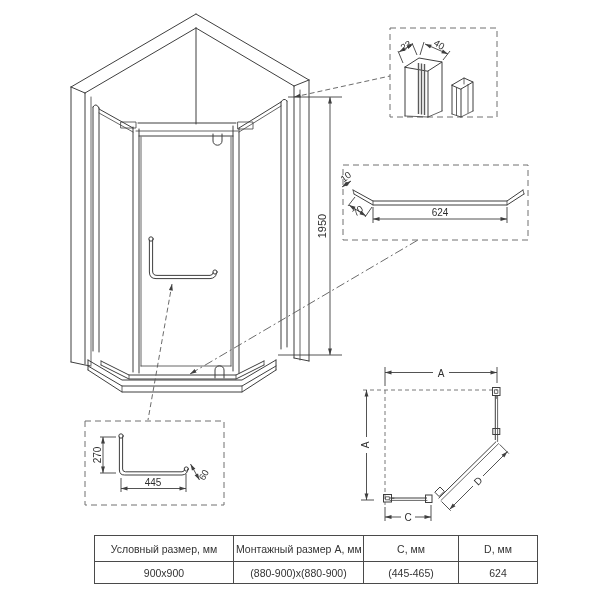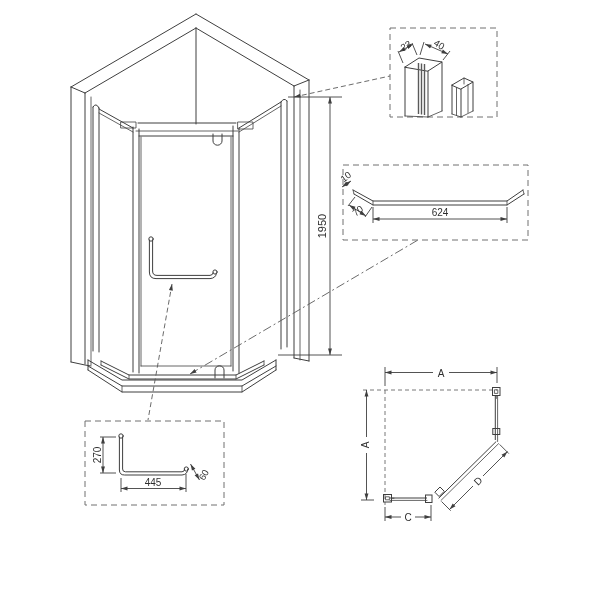--- a/index.html
+++ b/index.html
@@ -233,13 +233,29 @@
 
     <path class="dim" d="M441.5,501.5 L450.7,510.7 M499.6,444.4 L508.8,453.6"></path>
     <path class="dim" d="M449.5,509.5 L507.5,451.5" marker-start="url(#arr)" marker-end="url(#arr)"></path>
     <g transform="rotate(-45 478 481)">
           <rect class="wgap" x="471" y="474" width="14" height="14"></rect>
         </g>
     <text class="dtxt" transform="rotate(-45 478 481)" x="478" y="484.5" text-anchor="middle">D</text>
   </g>
 </svg>
 
+<table id="sizeTable">
+  <tbody>
+    <tr class="hdr">
+      <td style="width:134px">Условный размер, мм</td>
+      <td style="width:125px">Монтажный размер A, мм</td>
+      <td style="width:90px">C, мм</td>
+      <td style="width:74px">D, мм</td>
+    </tr>
+    <tr class="val">
+      <td>900x900</td>
+      <td>(880-900)x(880-900)</td>
+      <td>(445-465)</td>
+      <td>624</td>
+    </tr>
+  </tbody>
+</table>
 </div>
 
 </body></html>

